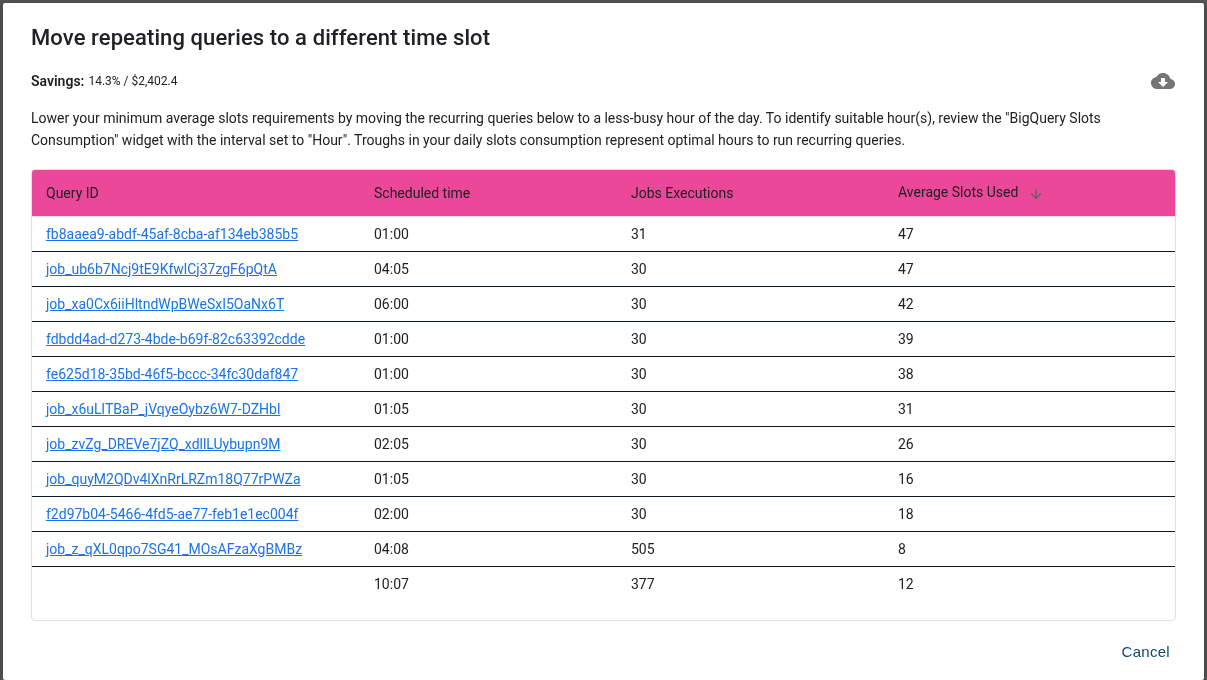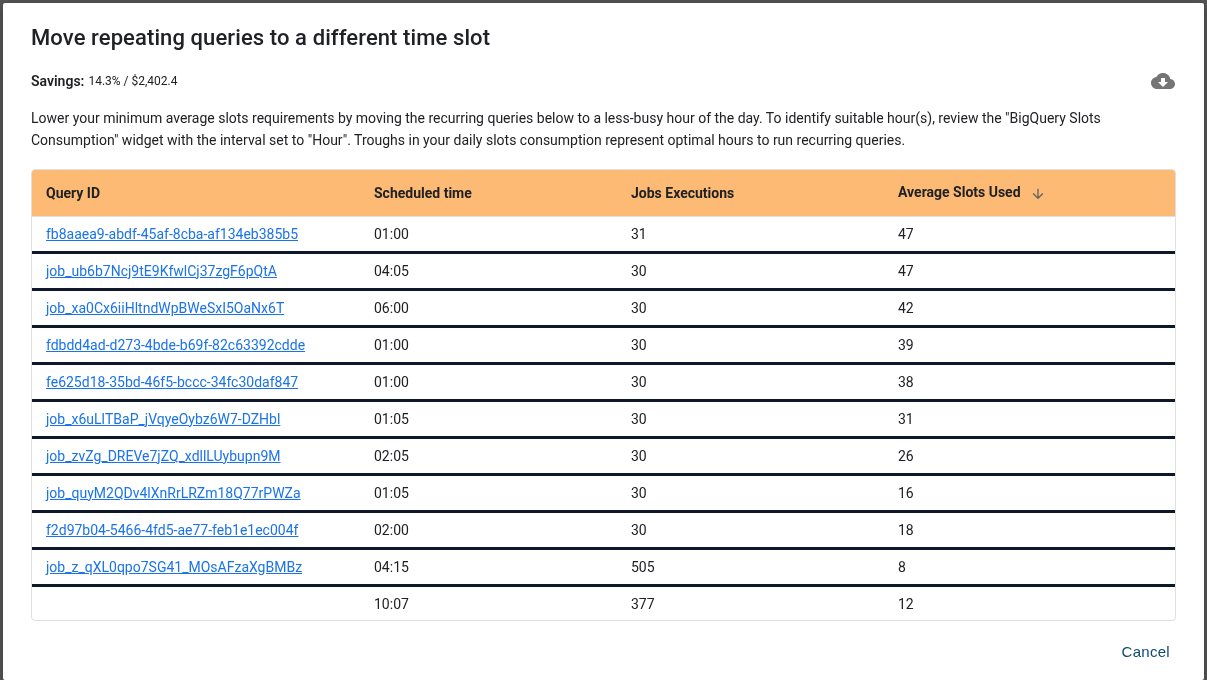--- a/index.html
+++ b/index.html
@@ -54,34 +54,34 @@
       overflow: hidden;
     }
     .table-scroll {
       height: 440px;
       overflow-y: auto;
     }
     table { width: 100%; border-collapse: collapse; table-layout: fixed;}
     thead th {
       position: sticky;
       top: 0;
-      background: #fdba74;
+      background: #ec4899;
       text-align: left;
       font-size: 14px;
-      font-weight: 700;
+      font-weight: 400;
       color: #202124;
       padding: 14px 14px;
       border-bottom: 1px solid #e0e0e0;
     }
     thead th:first-child { padding-left: 14px; }
     tbody td {
       font-size: 14px;
       color: #202124;
       padding: 9px 14px;
-      border-bottom: 3px solid #0f172a;
+      border-bottom: 1px solid #0f172a;
       white-space: nowrap;
       overflow: hidden;
       text-overflow: ellipsis;
     }
     tbody tr:last-child td { border-bottom: none; }
     .query-link {
       color: #1a73e8;
       text-decoration: underline;
       cursor: pointer;
     }
@@ -203,21 +203,21 @@
               <td>16</td>
             </tr>
             <tr>
               <td><a class="query-link">f2d97b04-5466-4fd5-ae77-feb1e1ec004f</a></td>
               <td>02:00</td>
               <td>30</td>
               <td>18</td>
             </tr>
             <tr>
               <td><a class="query-link">job_z_qXL0qpo7SG41_MOsAFzaXgBMBz</a></td>
-              <td>04:15</td>
+              <td>04:08</td>
               <td>505</td>
               <td>8</td>
             </tr>
             <tr>
               <td></td>
               <td>10:07</td>
               <td>377</td>
               <td>12</td>
             </tr>
           </tbody>

